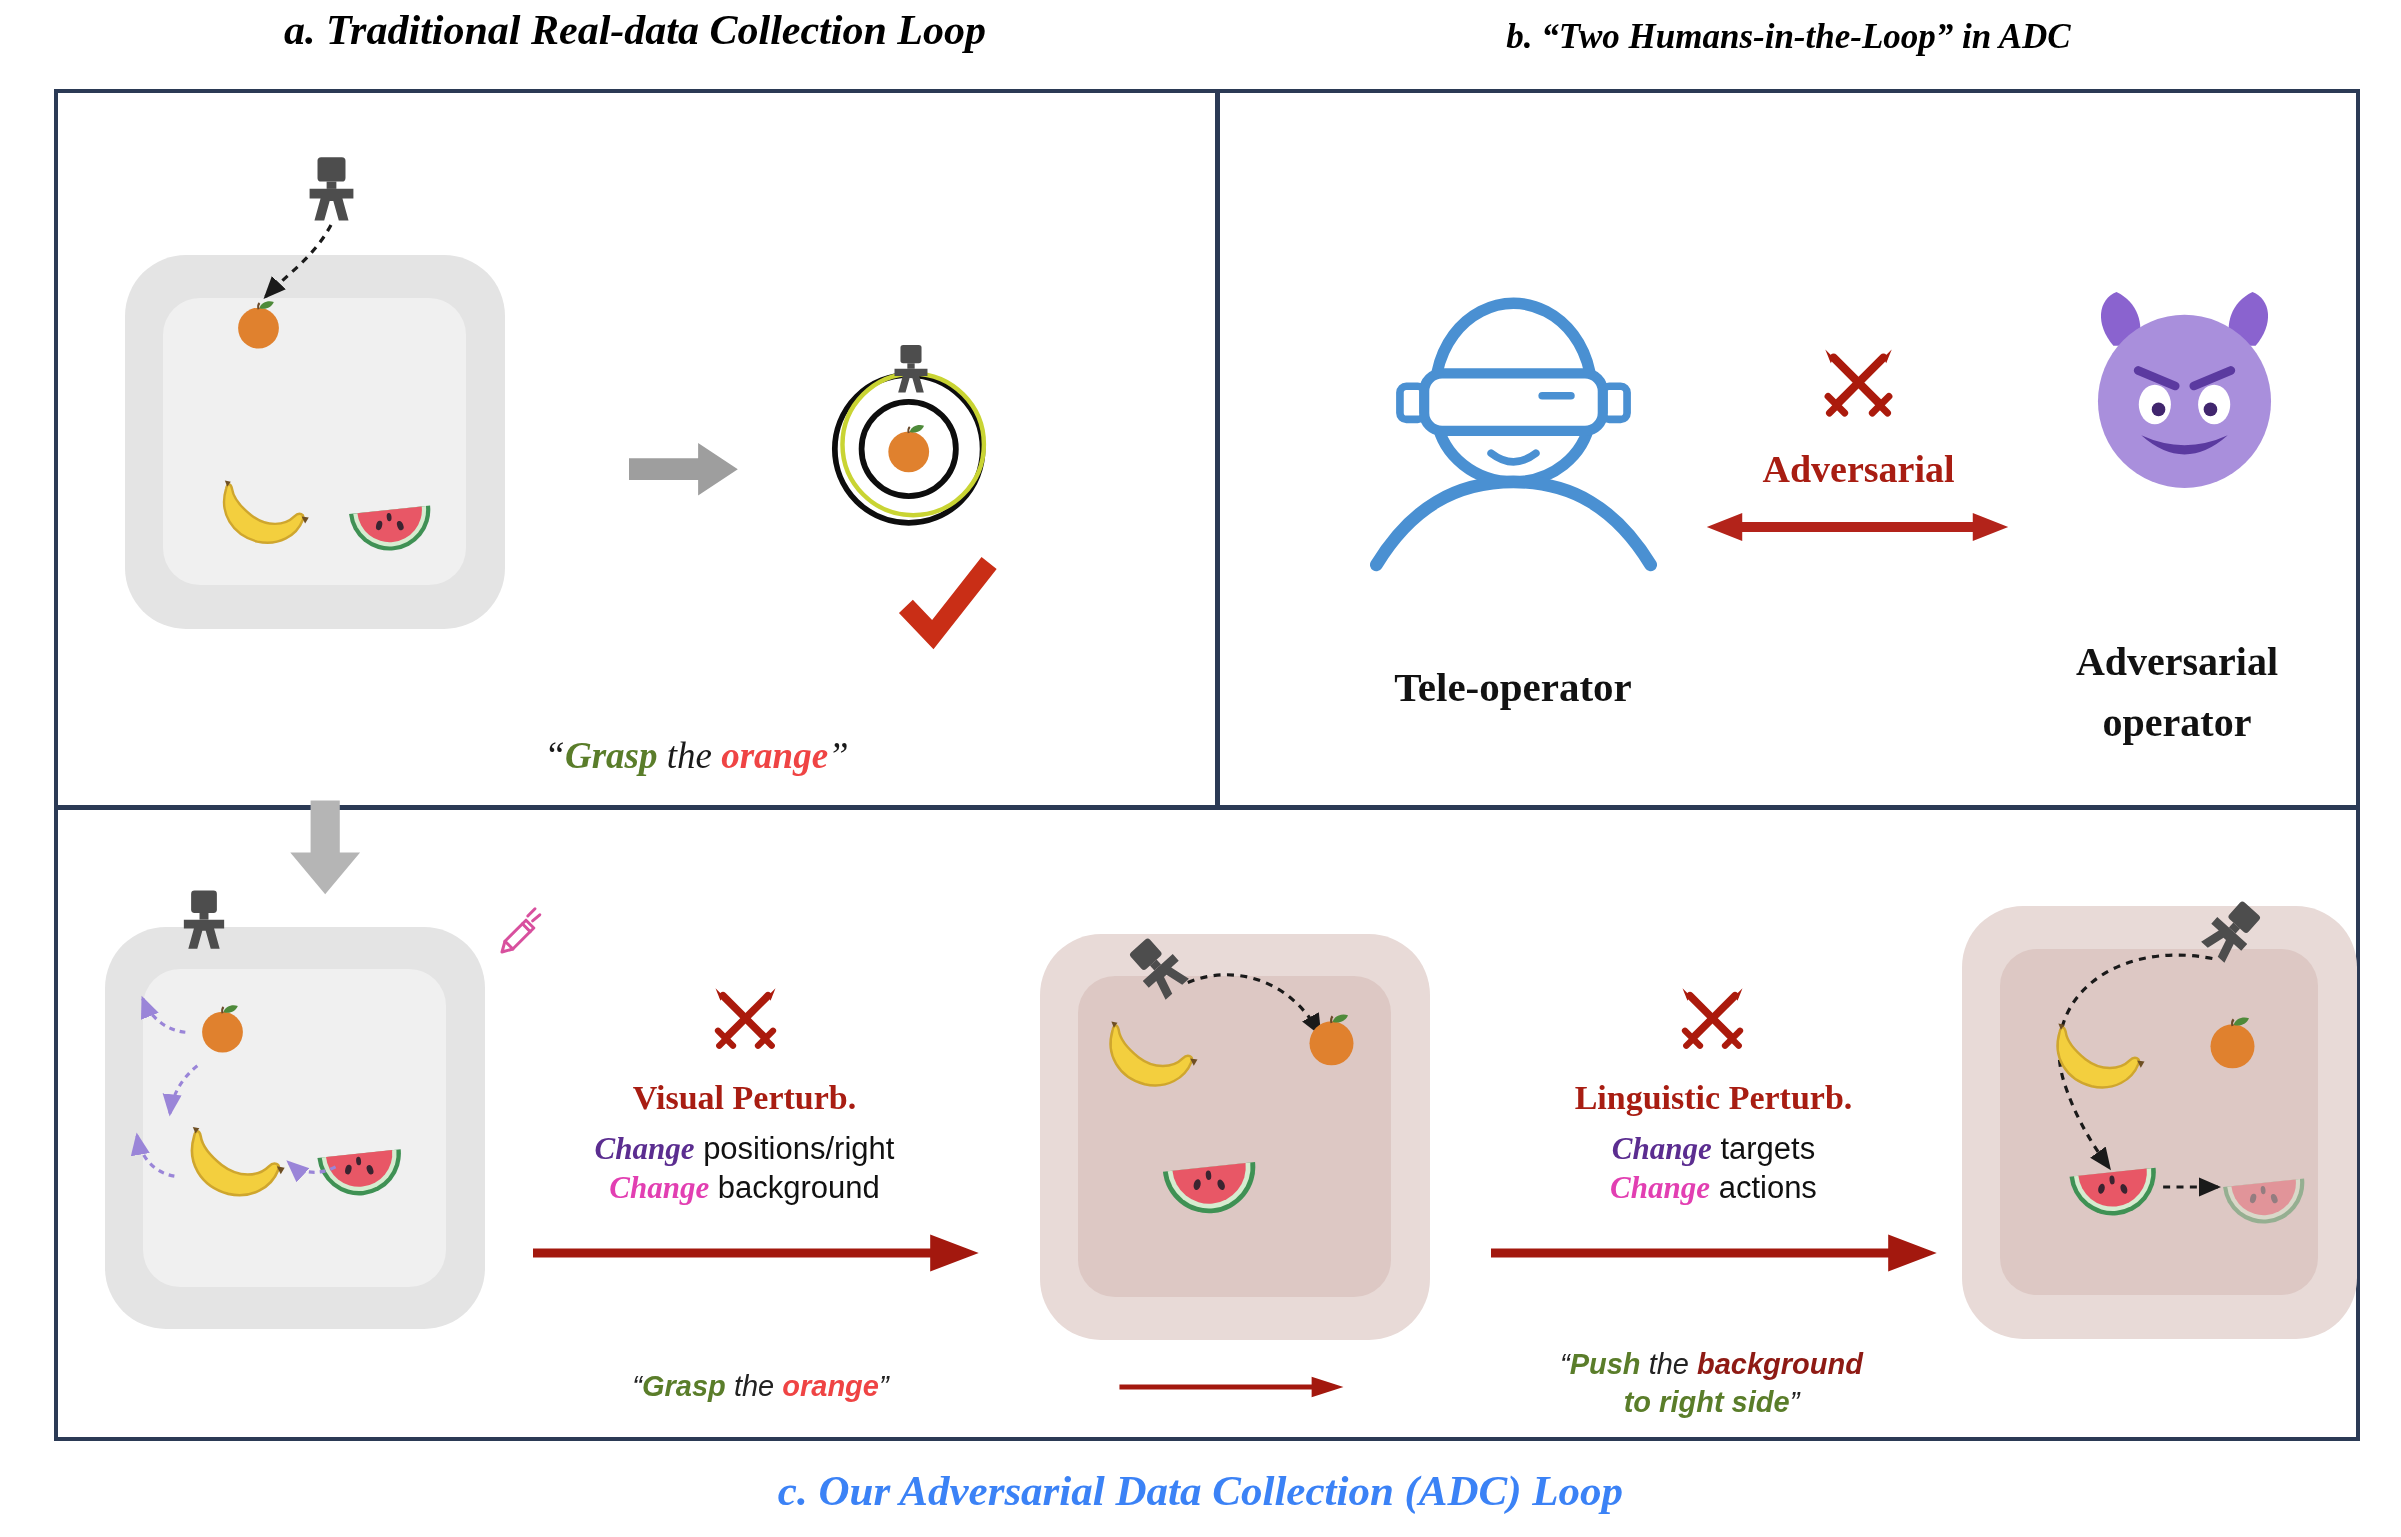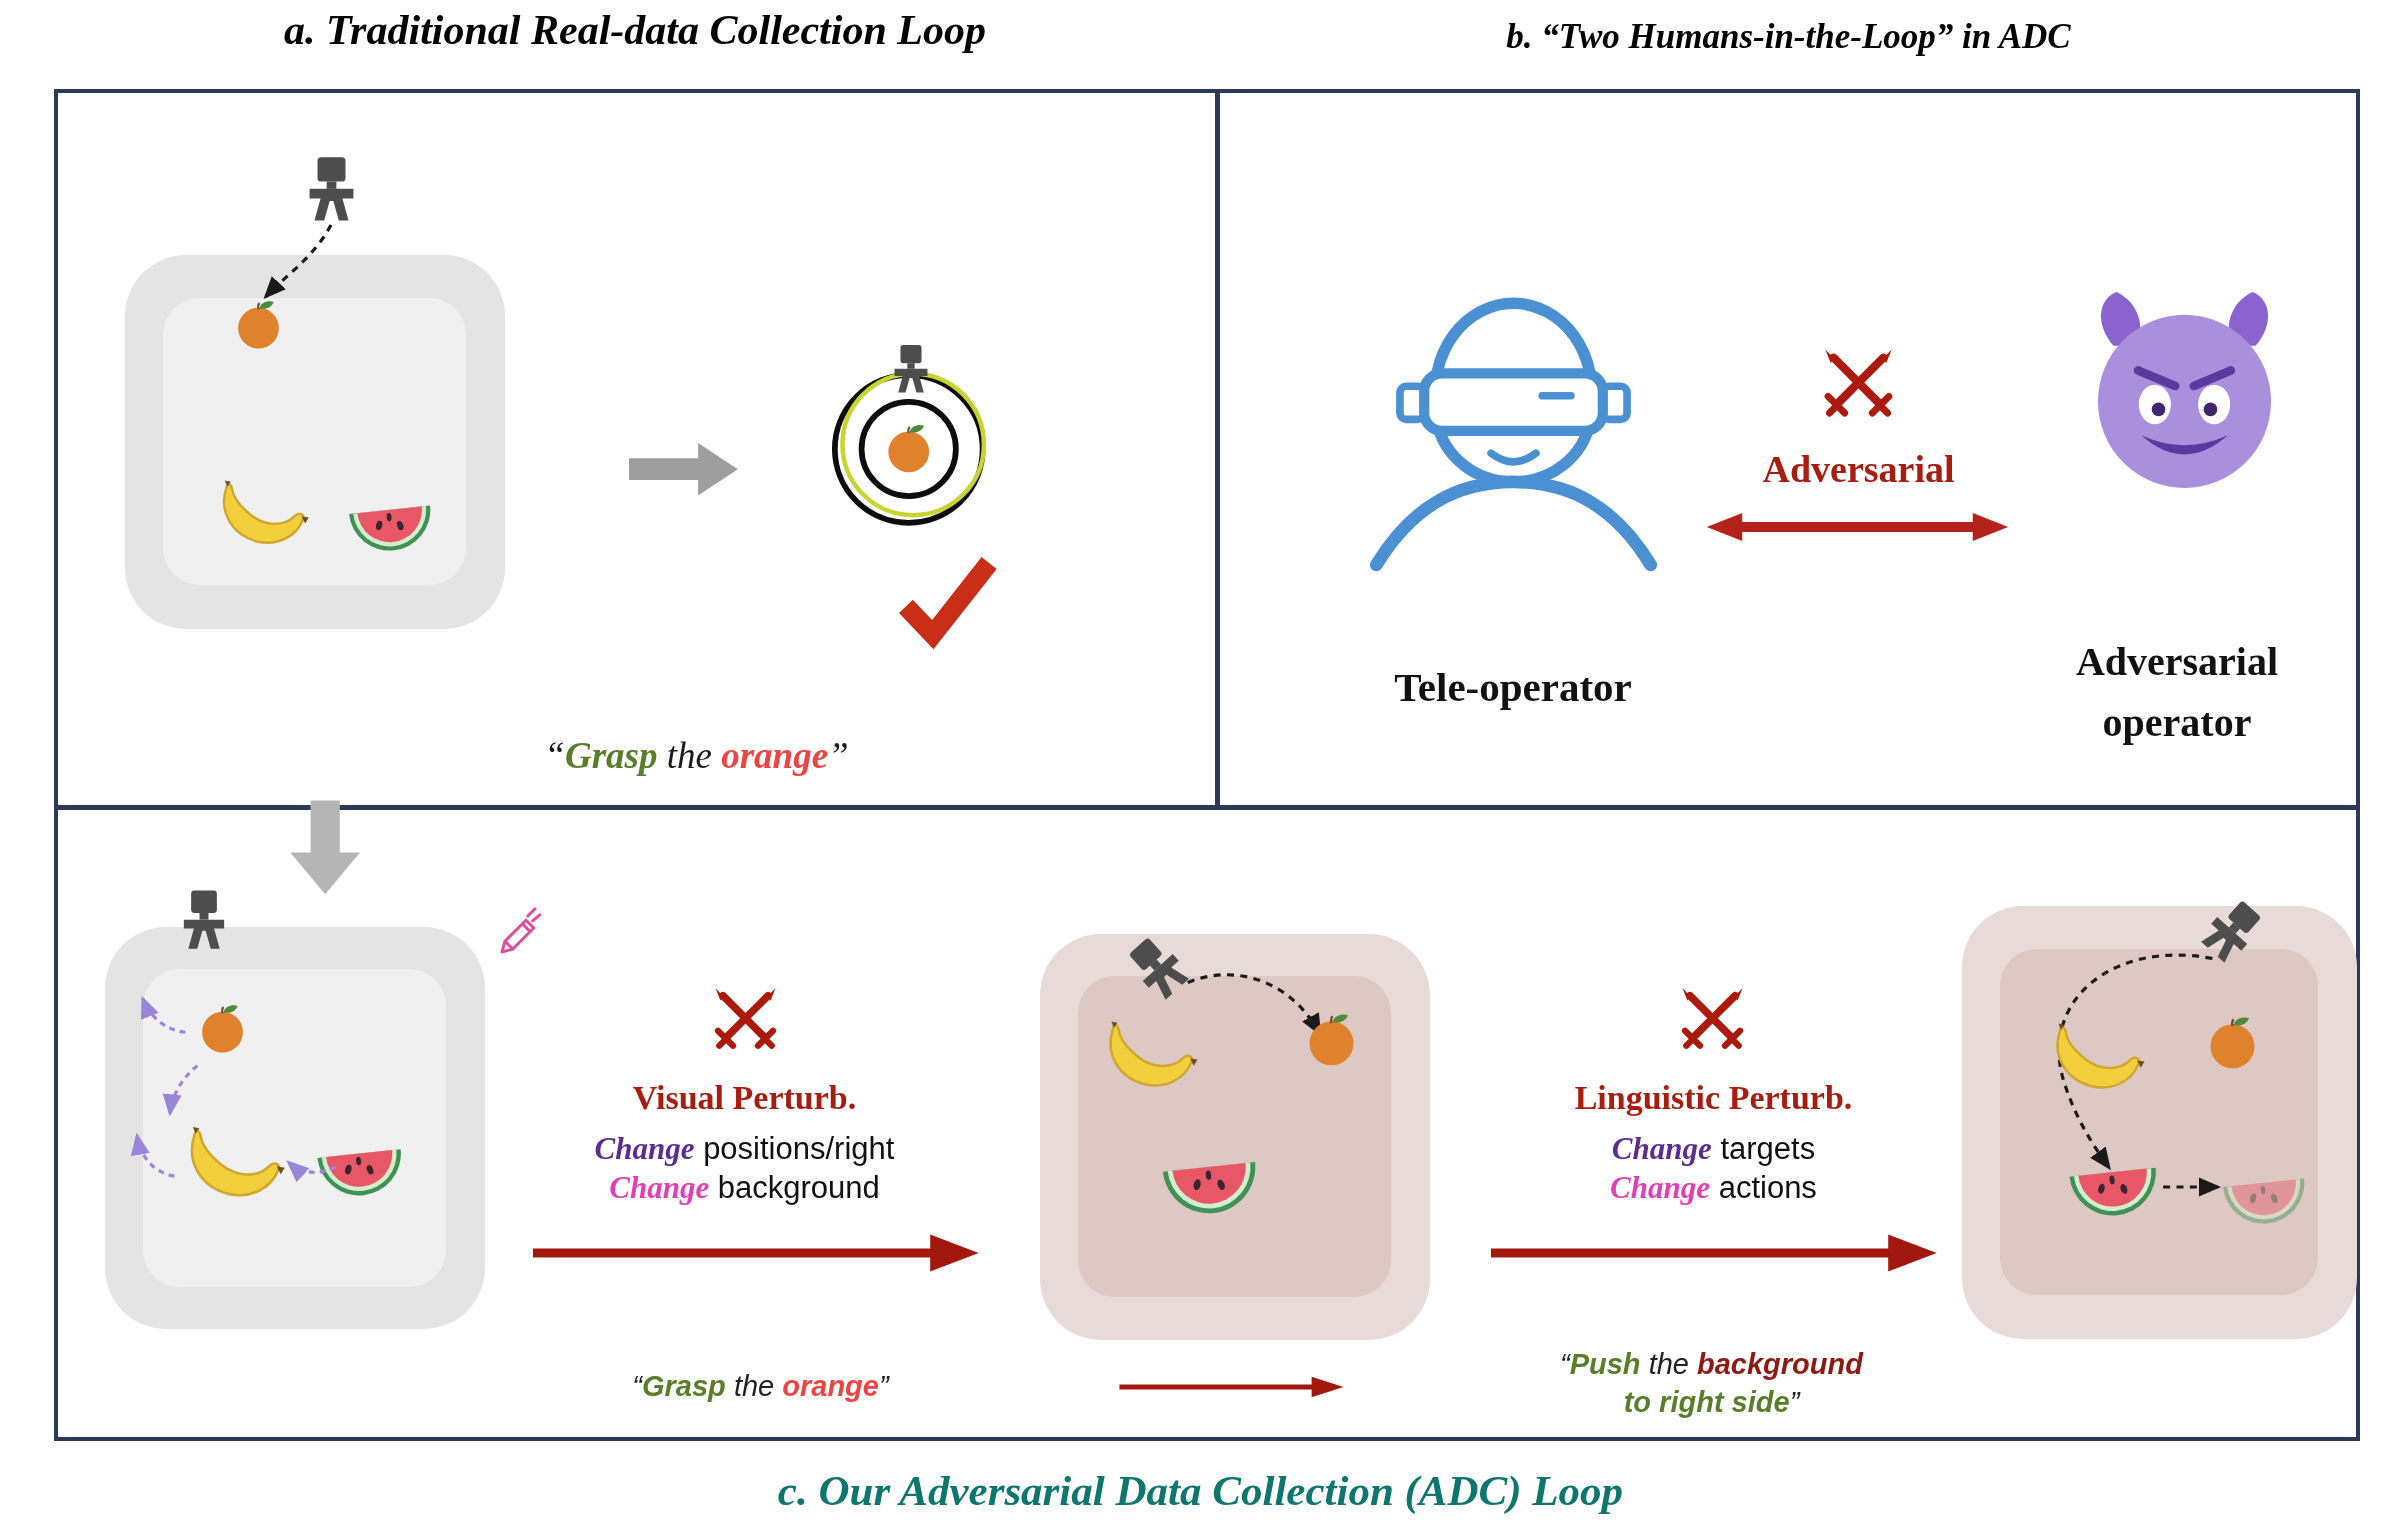--- a/index.html
+++ b/index.html
@@ -7,21 +7,21 @@
          font-family:"Liberation Serif",serif;}
   .abs{position:absolute;}
 
   
   .outer-box{border:4.5px solid #2b3a55;box-sizing:border-box;background:transparent;}
   .divider{background:#2b3a55;z-index:2;}
 
   
   .fig-title{font:italic bold 42px/1.15 "Liberation Serif",serif;color:#000;text-align:center;}
   .fig-title-b{font-size:35px;}
-  .bottom-title{font:italic bold 43px/1.15 "Liberation Serif",serif;color:#0f766e;text-align:center;}
+  .bottom-title{font:italic bold 43px/1.15 "Liberation Serif",serif;color:#3b82f6;text-align:center;}
 
   
   .tray{border-radius:61px;}
   .tray-gray{background:#e4e4e4;}
   .tray-gray .tray-inner{background:#f0f0f0;}
   .tray-pink{background:#e8dad7;}
   .tray-pink .tray-inner{background:#ddc8c4;}
   .tray-inner{position:absolute;border-radius:37px;}
 
   

